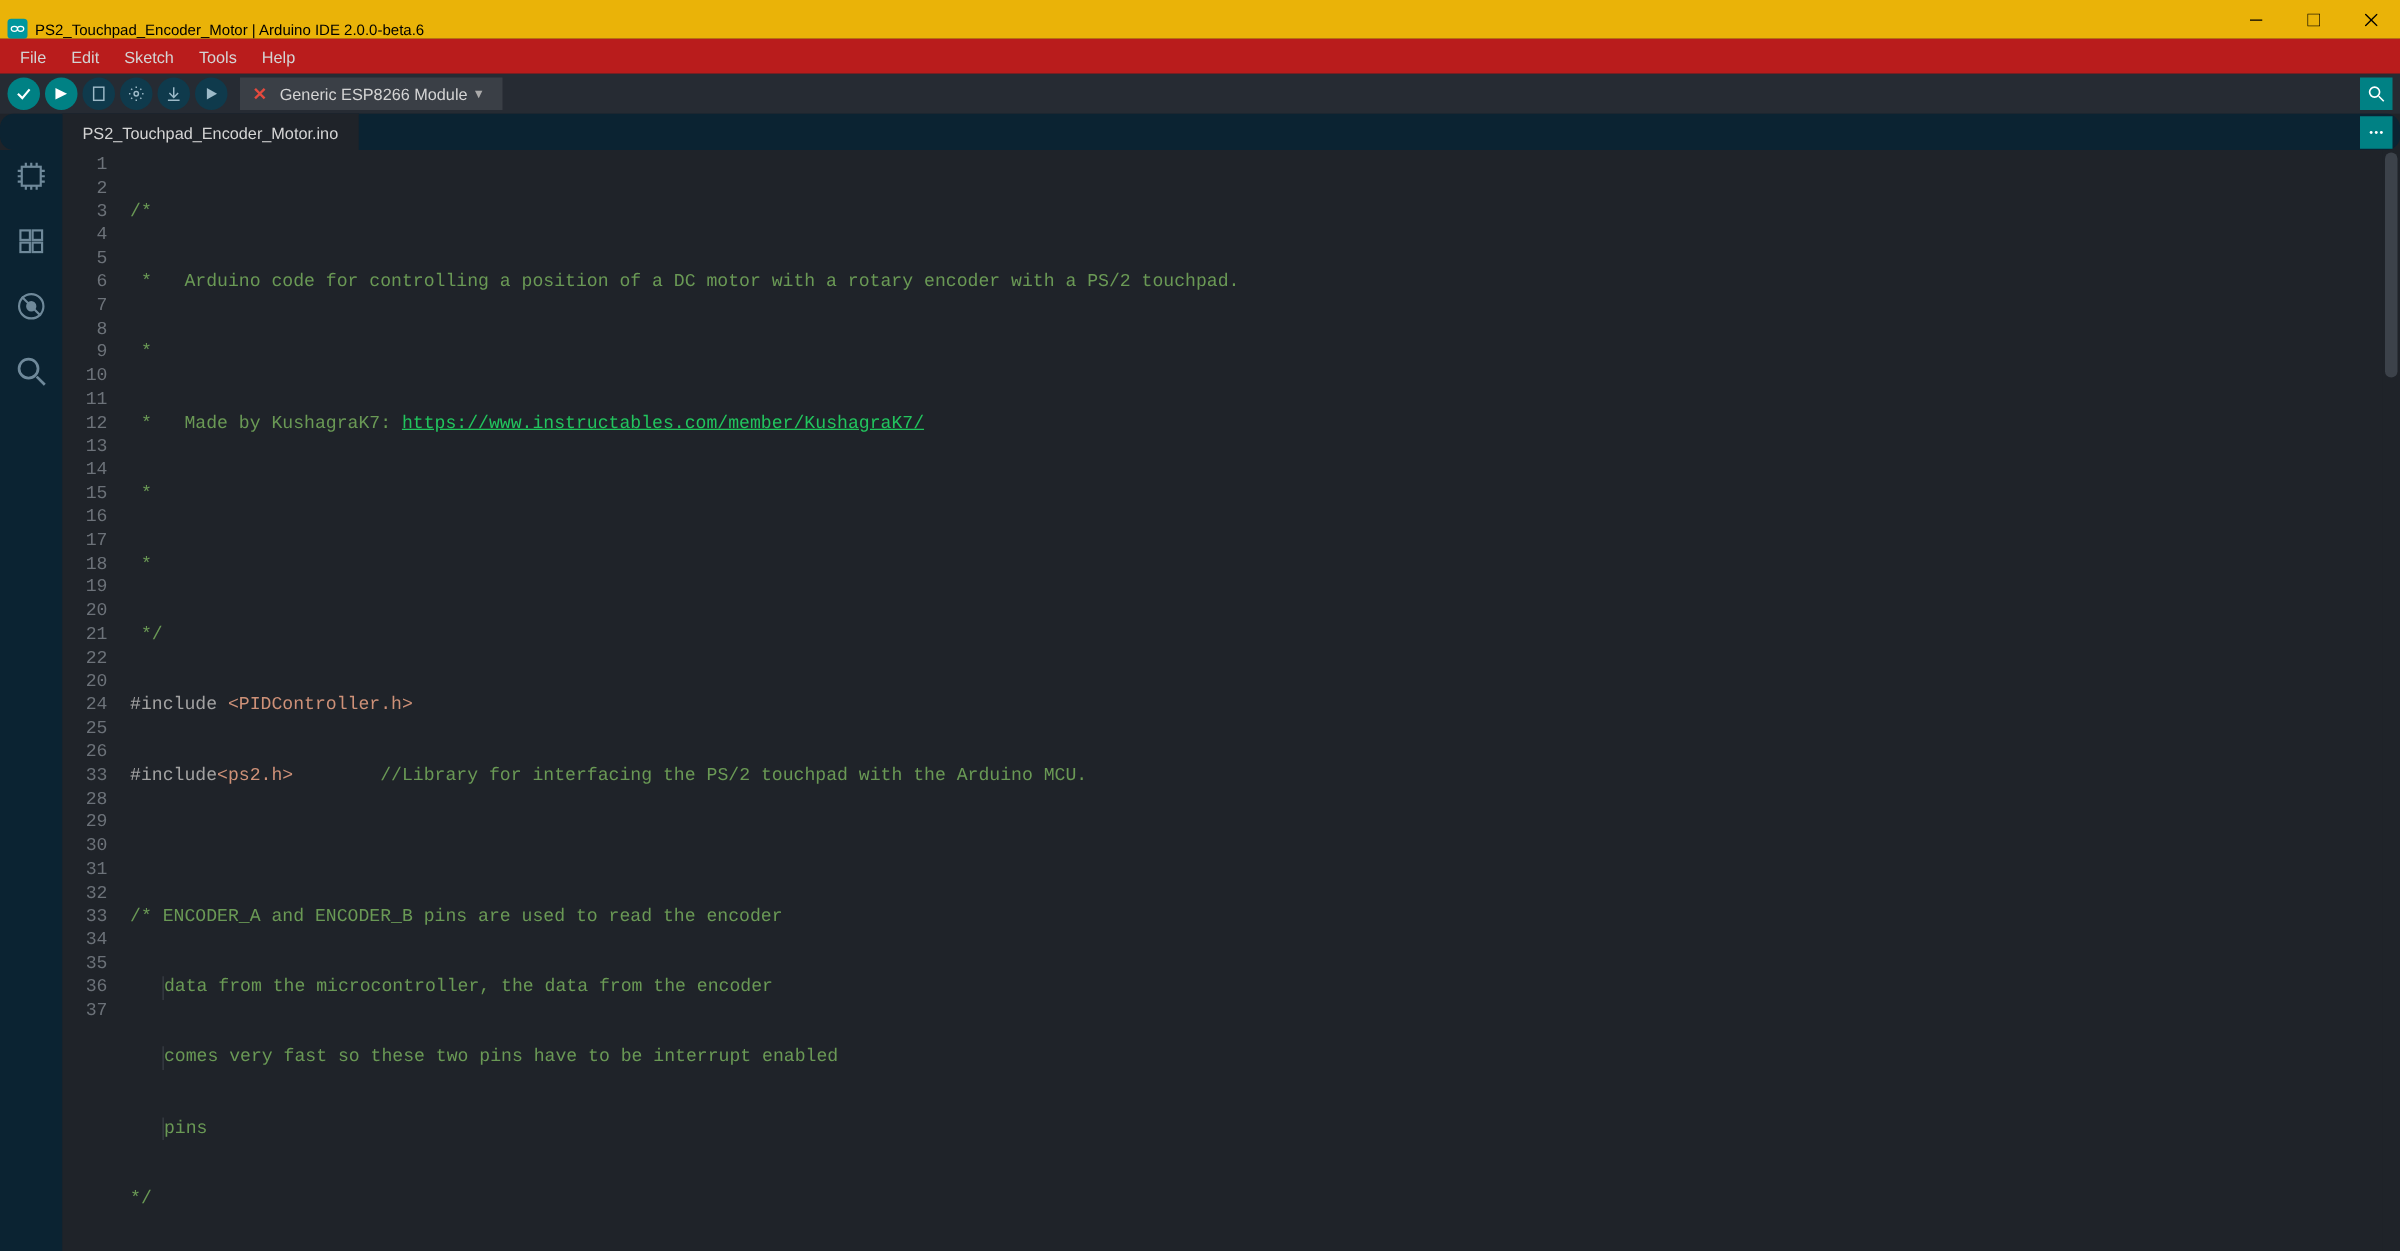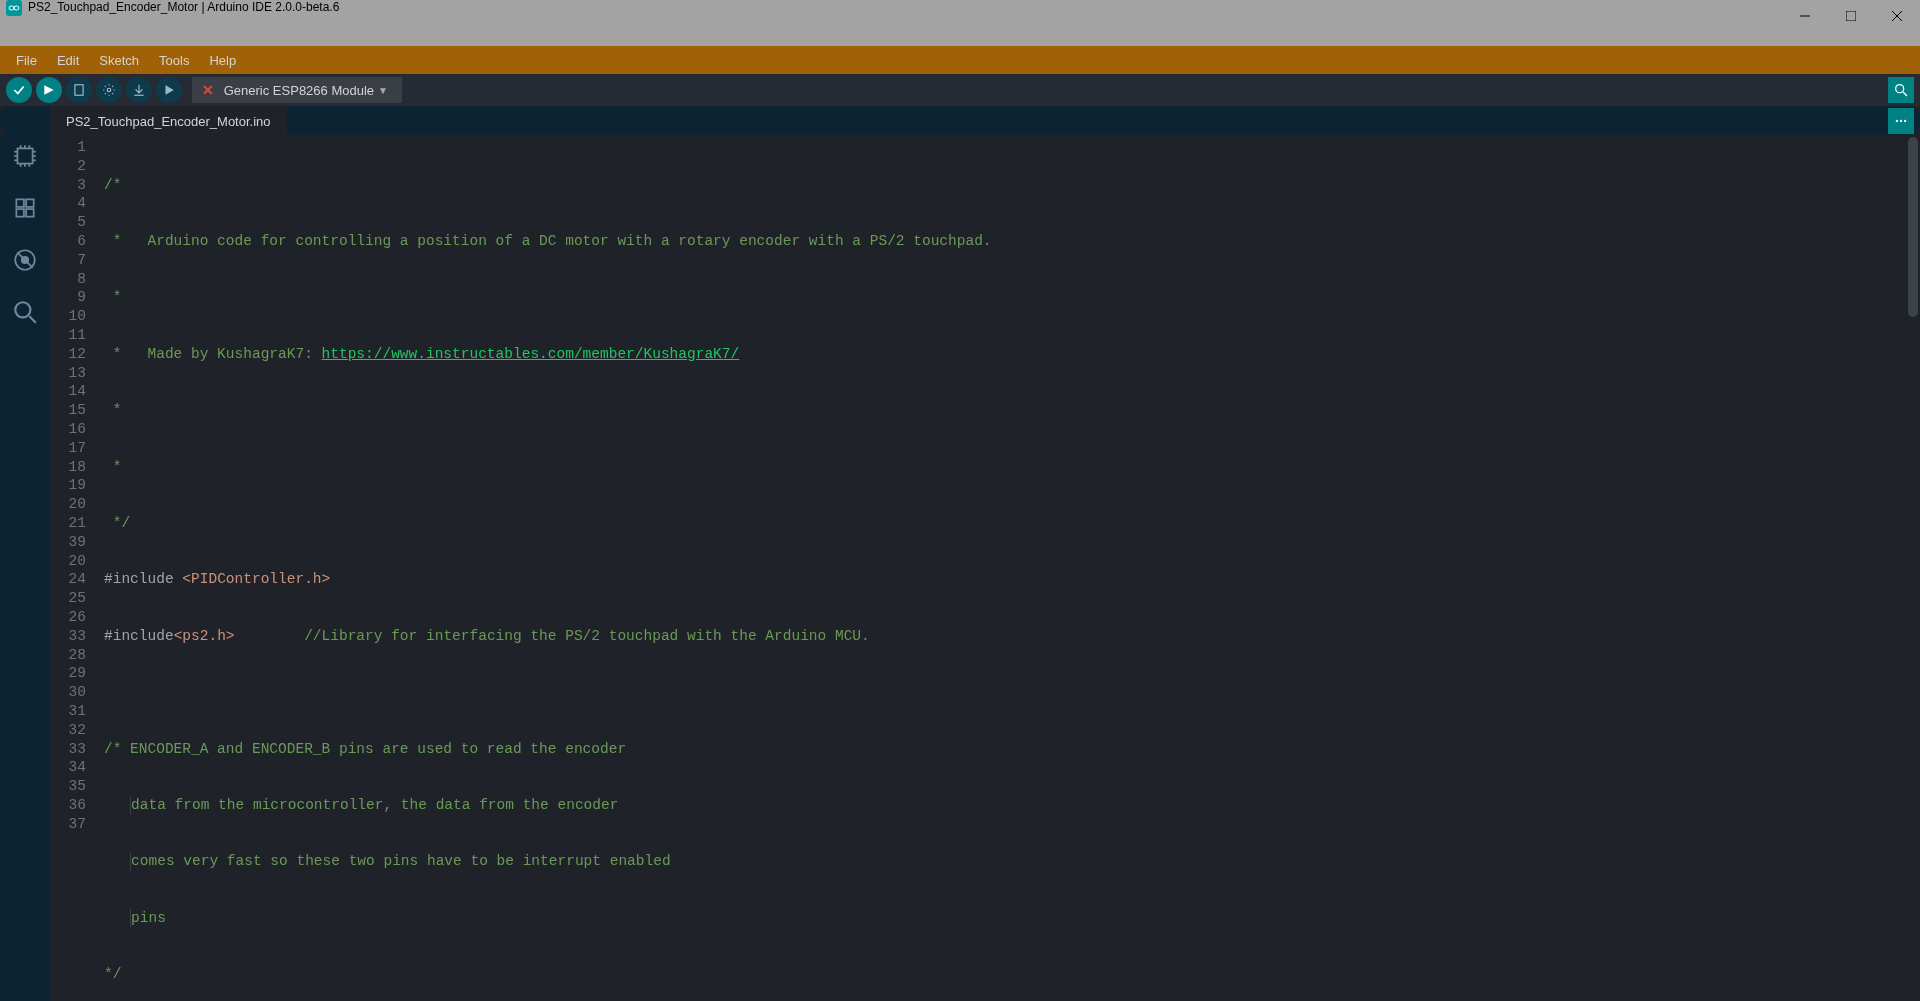--- a/index.html
+++ b/index.html
@@ -7,25 +7,25 @@
   font-family: "Segoe UI", Tahoma, sans-serif;
   background: #1f2329;
   color: #ccc;
   width: 1920px;
   height: 1001px;
   overflow: hidden;
   display: flex;
   flex-direction: column;
 }
 .titlebar {
-  height: 46px;
-  background: #a3a3a3;
+  height: 31px;
+  background: #eab308;
   color: #000;
   display: flex;
-  align-items: flex-start;
+  align-items: flex-end;
   padding-left: 6px;
   font-size: 12px;
 }
 .titlebar .logo {
   width: 16px; height: 16px;
   background: #00979d;
   border-radius: 3px;
   display: flex; align-items: center; justify-content: center;
   margin-right: 6px;
 }
@@ -35,21 +35,21 @@
   display: flex;
 }
 .titlebar .wincontrols .wc {
   width: 46px; height: 31px;
   display: flex; align-items: center; justify-content: center;
   color: #000;
 }
 
 .menubar {
   height: 28px;
-  background: #a16207;
+  background: #b91c1c;
   display: flex;
   align-items: center;
   padding: 0 6px;
   font-size: 13px;
   color: #d4d4d4;
 }
 .menubar .mi { padding: 4px 10px; cursor: default; }
 
 .toolbar {
   height: 32px;
@@ -344,21 +344,21 @@
         <div>12</div>
         <div>13</div>
         <div>14</div>
         <div>15</div>
         <div>16</div>
         <div>17</div>
         <div>18</div>
         <div>19</div>
         <div>20</div>
         <div>21</div>
-        <div>39</div>
+        <div>22</div>
         <div>20</div>
         <div>24</div>
         <div>25</div>
         <div>26</div>
         <div>33</div>
         <div>28</div>
         <div>29</div>
         <div>30</div>
         <div>31</div>
         <div>32</div>

